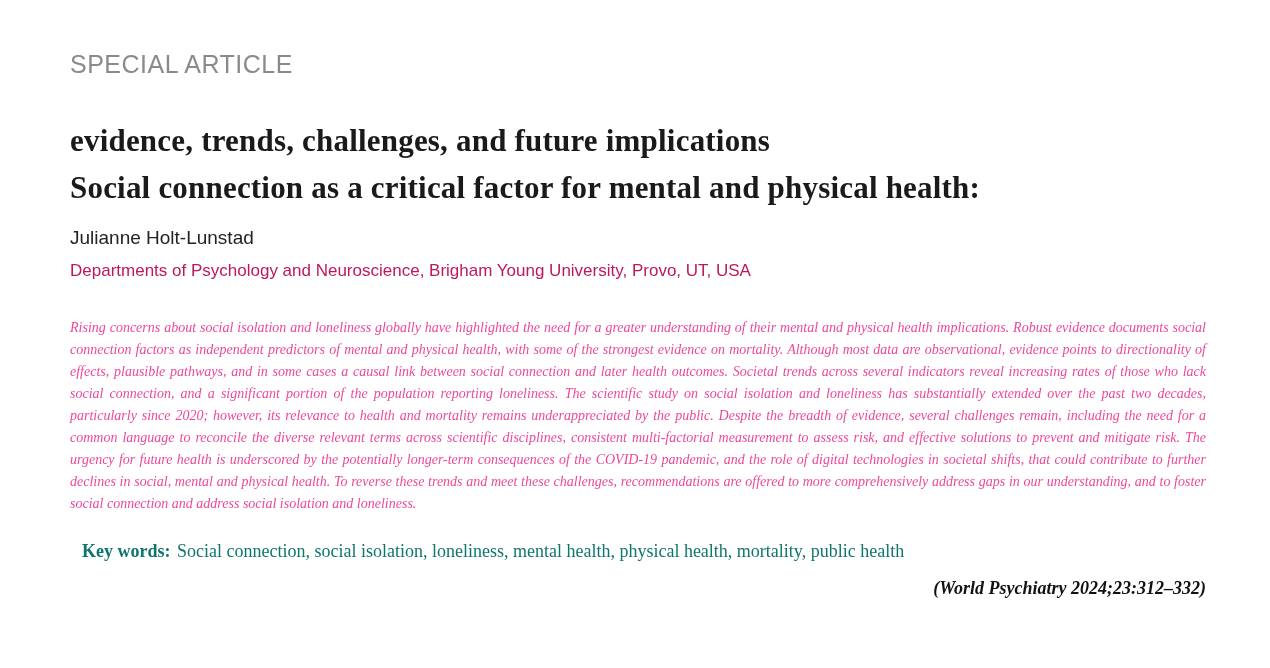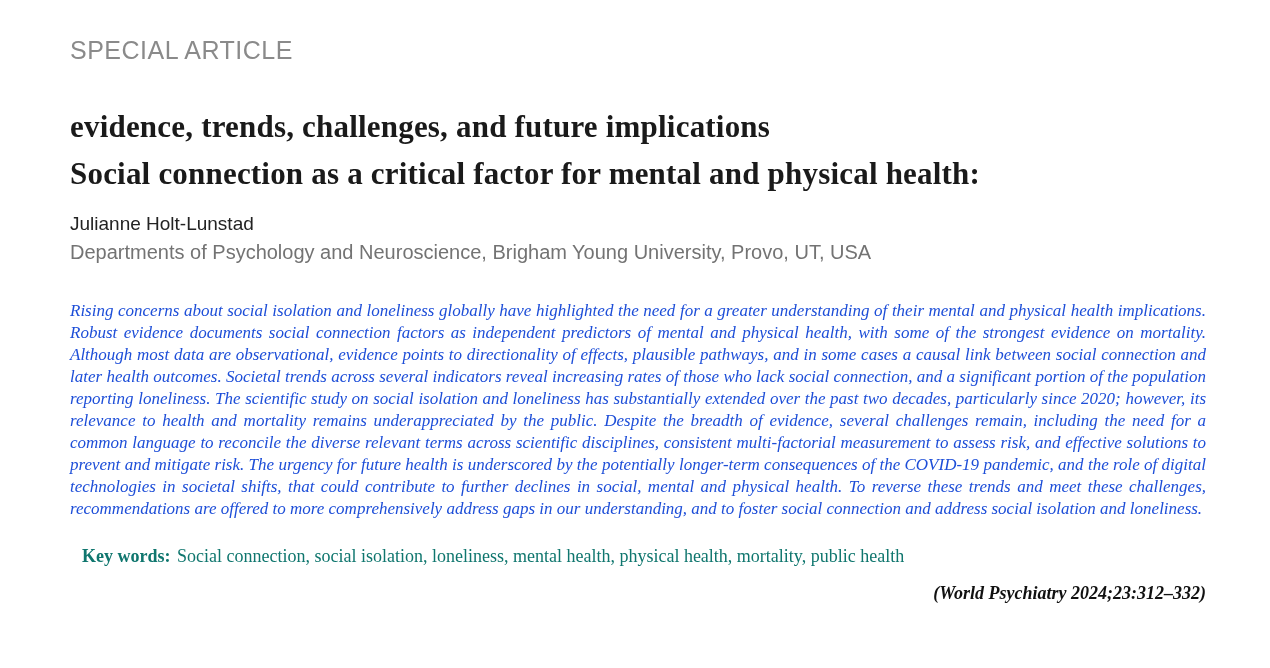--- a/index.html
+++ b/index.html
@@ -11,21 +11,21 @@
     width: 1270px;
     height: 668px;
     overflow: hidden;
     font-family: "Liberation Sans", sans-serif;
     -webkit-font-smoothing: antialiased;
   }
   .page {
     box-sizing: border-box;
     width: 1270px;
     height: 668px;
-    padding: 38px 64px 0 70px;
+    padding: 52px 64px 0 70px;
   }
   .kicker {
     font-size: 25px;
     line-height: 25px;
     letter-spacing: 0.5px;
     color: #8a8a8a;
   }
   .title {
     margin: 40px 0 0 0;
     font-family: "Liberation Serif", serif;
@@ -35,32 +35,32 @@
     letter-spacing: 0.2px;
     color: #1a1a1a;
   }
   .title-line { display: block; }
   .author {
     margin-top: 16px;
     font-size: 19px;
     color: #232323;
   }
   .affiliation {
-    margin-top: 6px;
-    font-size: 20px;
-    color: #737373;
+    margin-top: 12px;
+    font-size: 17px;
+    color: #be185d;
   }
   .abstract {
     margin: 36px 0 0 0;
     font-family: "Liberation Serif", serif;
     font-style: italic;
-    font-size: 17px;
+    font-size: 14px;
     line-height: 22px;
     text-align: justify;
-    color: #1d4ed8;
+    color: #ec4899;
   }
   .keywords {
     margin: 26px 0 0 12px;
     font-family: "Liberation Serif", serif;
     font-size: 18px;
     color: #0f766e;
   }
   .keywords strong { font-weight: 700; margin-right: 2px; }
   .citation {
     margin: 16px 0 0 0;

